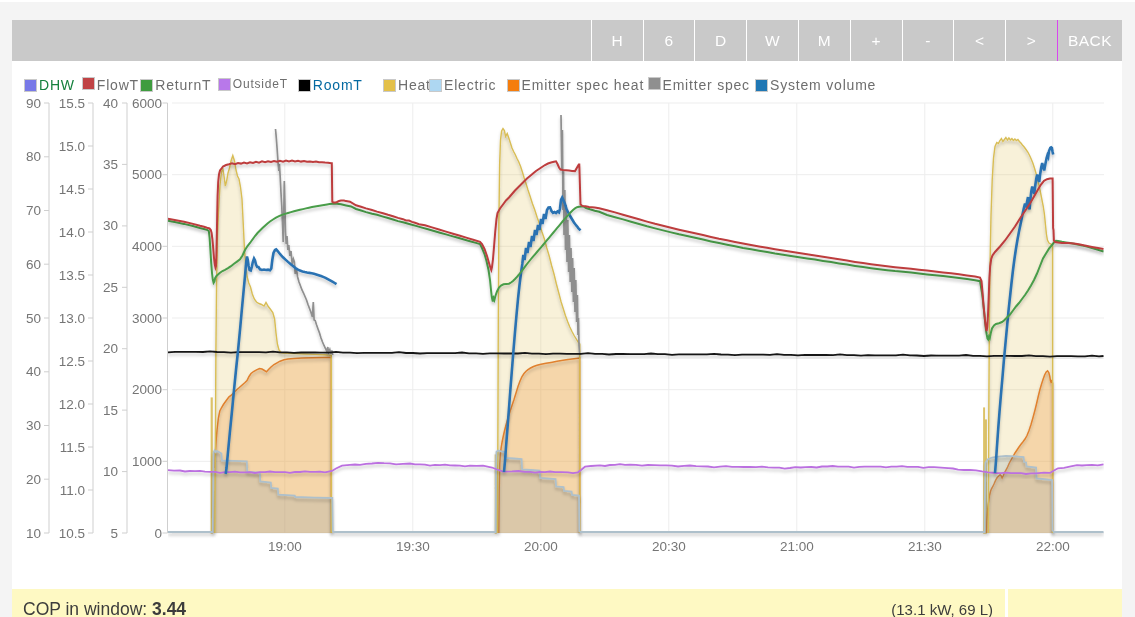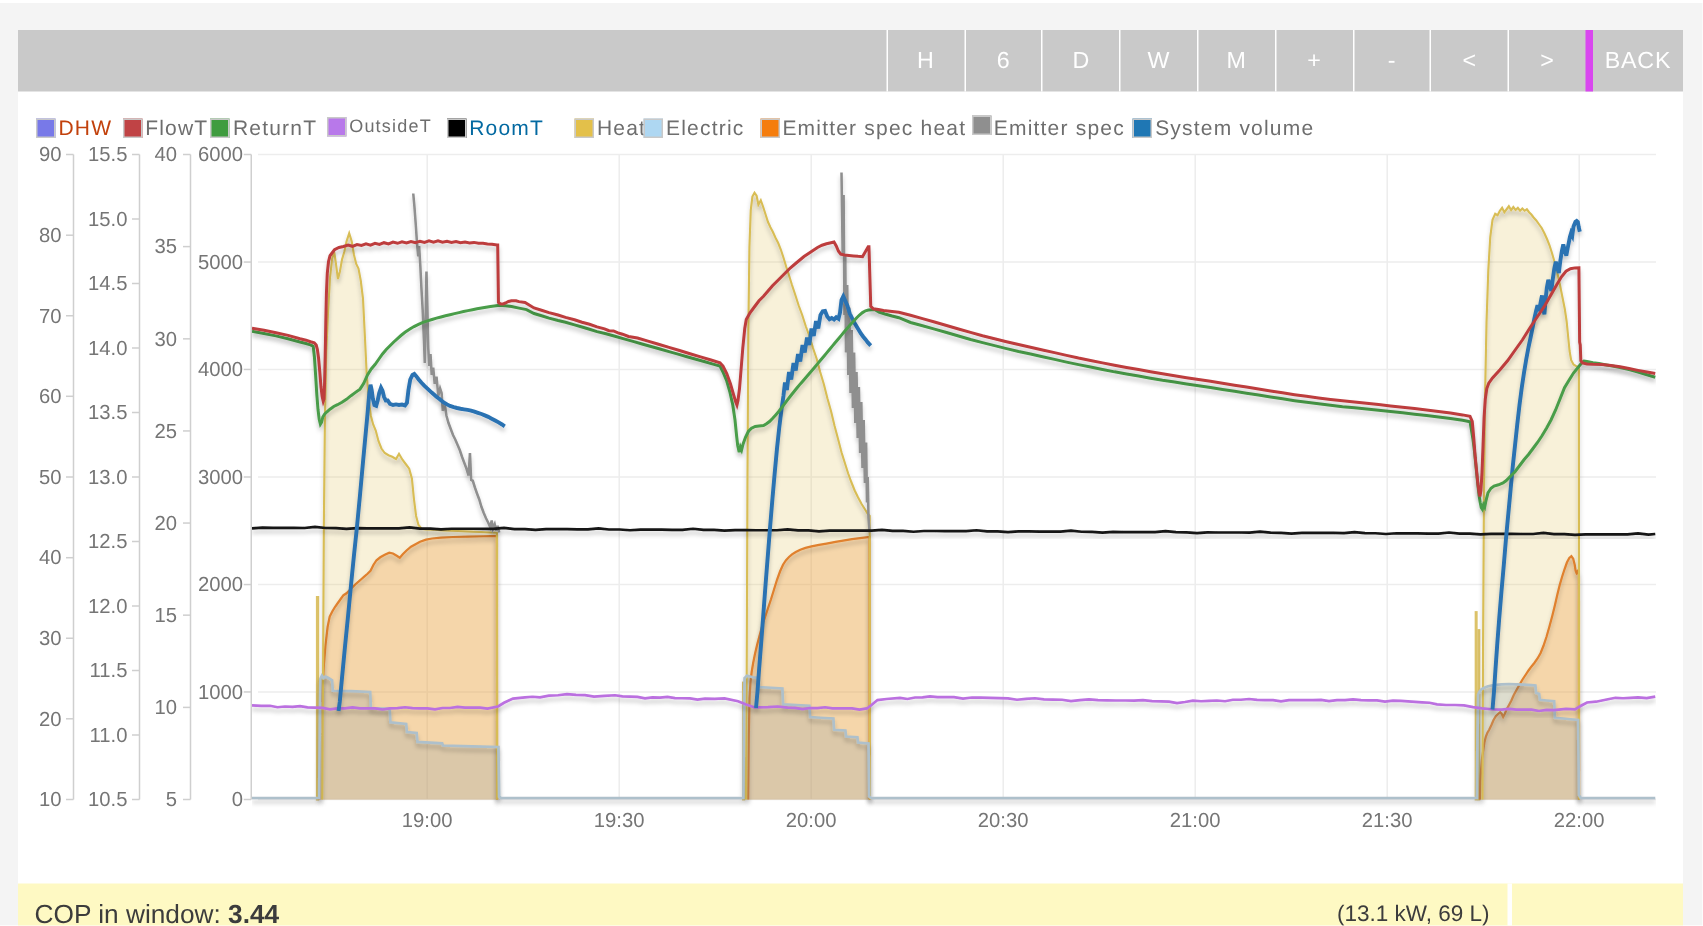--- a/index.html
+++ b/index.html
@@ -150,24 +150,24 @@
 <div style="position:absolute;left:12px;top:20px;width:1110px;height:41px;background:#c9c9c9;display:flex;justify-content:flex-end">
     <div style="width:51.8px;border-left:1px solid #fff;display:flex;align-items:center;justify-content:center;color:#fff;font-size:15.5px;letter-spacing:0.5px">H</div>
     <div style="width:51.8px;border-left:1px solid #fff;display:flex;align-items:center;justify-content:center;color:#fff;font-size:15.5px;letter-spacing:0.5px">6</div>
     <div style="width:51.8px;border-left:1px solid #fff;display:flex;align-items:center;justify-content:center;color:#fff;font-size:15.5px;letter-spacing:0.5px">D</div>
     <div style="width:51.8px;border-left:1px solid #fff;display:flex;align-items:center;justify-content:center;color:#fff;font-size:15.5px;letter-spacing:0.5px">W</div>
     <div style="width:51.8px;border-left:1px solid #fff;display:flex;align-items:center;justify-content:center;color:#fff;font-size:15.5px;letter-spacing:0.5px">M</div>
     <div style="width:51.8px;border-left:1px solid #fff;display:flex;align-items:center;justify-content:center;color:#fff;font-size:15.5px;letter-spacing:0.5px">+</div>
     <div style="width:51.8px;border-left:1px solid #fff;display:flex;align-items:center;justify-content:center;color:#fff;font-size:15.5px;letter-spacing:0.5px">-</div>
     <div style="width:51.8px;border-left:1px solid #fff;display:flex;align-items:center;justify-content:center;color:#fff;font-size:15.5px;letter-spacing:0.5px">&lt;</div>
     <div style="width:51.8px;border-left:1px solid #fff;display:flex;align-items:center;justify-content:center;color:#fff;font-size:15.5px;letter-spacing:0.5px">&gt;</div>
-    <div style="width:65px;border-left:5px solid #d946ef;display:flex;align-items:center;justify-content:center;color:#fff;font-size:15.5px;letter-spacing:0.5px">BACK</div>
+    <div style="width:65px;border-left:1px solid #d946ef;display:flex;align-items:center;justify-content:center;color:#fff;font-size:15.5px;letter-spacing:0.5px">BACK</div>
   </div>
-<div style="position:absolute;left:24px;top:77px;display:flex;align-items:center;font-size:14px;letter-spacing:0.8px;color:#c2410c;white-space:nowrap"><span style="display:inline-block;width:13px;height:13px;background:#7879e8;border:1px solid #c9c9c9;margin-right:2px"></span>DHW</div>
-<div style="position:absolute;left:81.8px;top:77px;display:flex;align-items:center;font-size:14px;letter-spacing:0.8px;color:#6e6e6e;white-space:nowrap"><span style="display:inline-block;width:13px;height:13px;background:#c04345;border:1px solid #c9c9c9;margin-right:2px"></span>FlowT</div>
+<div style="position:absolute;left:24px;top:77px;display:flex;align-items:center;font-size:14px;letter-spacing:0.8px;color:#15803d;white-space:nowrap"><span style="display:inline-block;width:13px;height:13px;background:#7879e8;border:1px solid #c9c9c9;margin-right:2px"></span>DHW</div>
+<div style="position:absolute;left:81.8px;top:77px;display:flex;align-items:flex-start;font-size:14px;letter-spacing:0.8px;color:#6e6e6e;white-space:nowrap"><span style="display:inline-block;width:13px;height:13px;background:#c04345;border:1px solid #c9c9c9;margin-right:2px"></span>FlowT</div>
 <div style="position:absolute;left:140.3px;top:77px;display:flex;align-items:center;font-size:14px;letter-spacing:0.8px;color:#6e6e6e;white-space:nowrap"><span style="display:inline-block;width:13px;height:13px;background:#3f9c3f;border:1px solid #c9c9c9;margin-right:2px"></span>ReturnT</div>
 <div style="position:absolute;left:217.8px;top:77px;display:flex;align-items:flex-end;font-size:12px;letter-spacing:0.8px;color:#6e6e6e;white-space:nowrap"><span style="display:inline-block;width:13px;height:13px;background:#b878ea;border:1px solid #c9c9c9;margin-right:2px"></span>OutsideT</div>
 <div style="position:absolute;left:297.8px;top:77px;display:flex;align-items:center;font-size:14px;letter-spacing:0.8px;color:#0369a1;white-space:nowrap"><span style="display:inline-block;width:13px;height:13px;background:#000000;border:1px solid #c9c9c9;margin-right:2px"></span>RoomT</div>
 <div style="position:absolute;left:383px;top:77px;display:flex;align-items:center;font-size:14px;letter-spacing:0.8px;color:#6e6e6e;white-space:nowrap"><span style="display:inline-block;width:13px;height:13px;background:#e3c04a;border:1px solid #c9c9c9;margin-right:2px"></span>Heat</div>
 <div style="position:absolute;left:429px;top:77px;display:flex;align-items:center;font-size:14px;letter-spacing:0.8px;color:#6e6e6e;white-space:nowrap"><span style="display:inline-block;width:13px;height:13px;background:#aed7f2;border:1px solid #c9c9c9;margin-right:2px"></span>Electric</div>
 <div style="position:absolute;left:506.6px;top:77px;display:flex;align-items:center;font-size:14px;letter-spacing:0.8px;color:#6e6e6e;white-space:nowrap"><span style="display:inline-block;width:13px;height:13px;background:#f57d0d;border:1px solid #c9c9c9;margin-right:2px"></span>Emitter spec heat</div>
 <div style="position:absolute;left:647.5px;top:77px;display:flex;font-size:14px;letter-spacing:0.8px;color:#6e6e6e;white-space:nowrap"><span style="display:inline-block;width:13px;height:13px;background:#8f8f8f;border:1px solid #c9c9c9;margin-right:2px"></span>Emitter spec</div>
 <div style="position:absolute;left:755.1px;top:77px;display:flex;align-items:center;font-size:14px;letter-spacing:0.8px;color:#6e6e6e;white-space:nowrap"><span style="display:inline-block;width:13px;height:13px;background:#1f77b4;border:1px solid #c9c9c9;margin-right:2px"></span>System volume</div>
 <div style="position:absolute;left:12px;top:589px;width:1110px;height:40px;background:#fef9c3">
     <div style="position:absolute;left:11px;top:0;height:40px;display:flex;align-items:center;font-size:17.5px;color:#3c3c3c">COP in window:&nbsp;<b>3.44</b></div>

